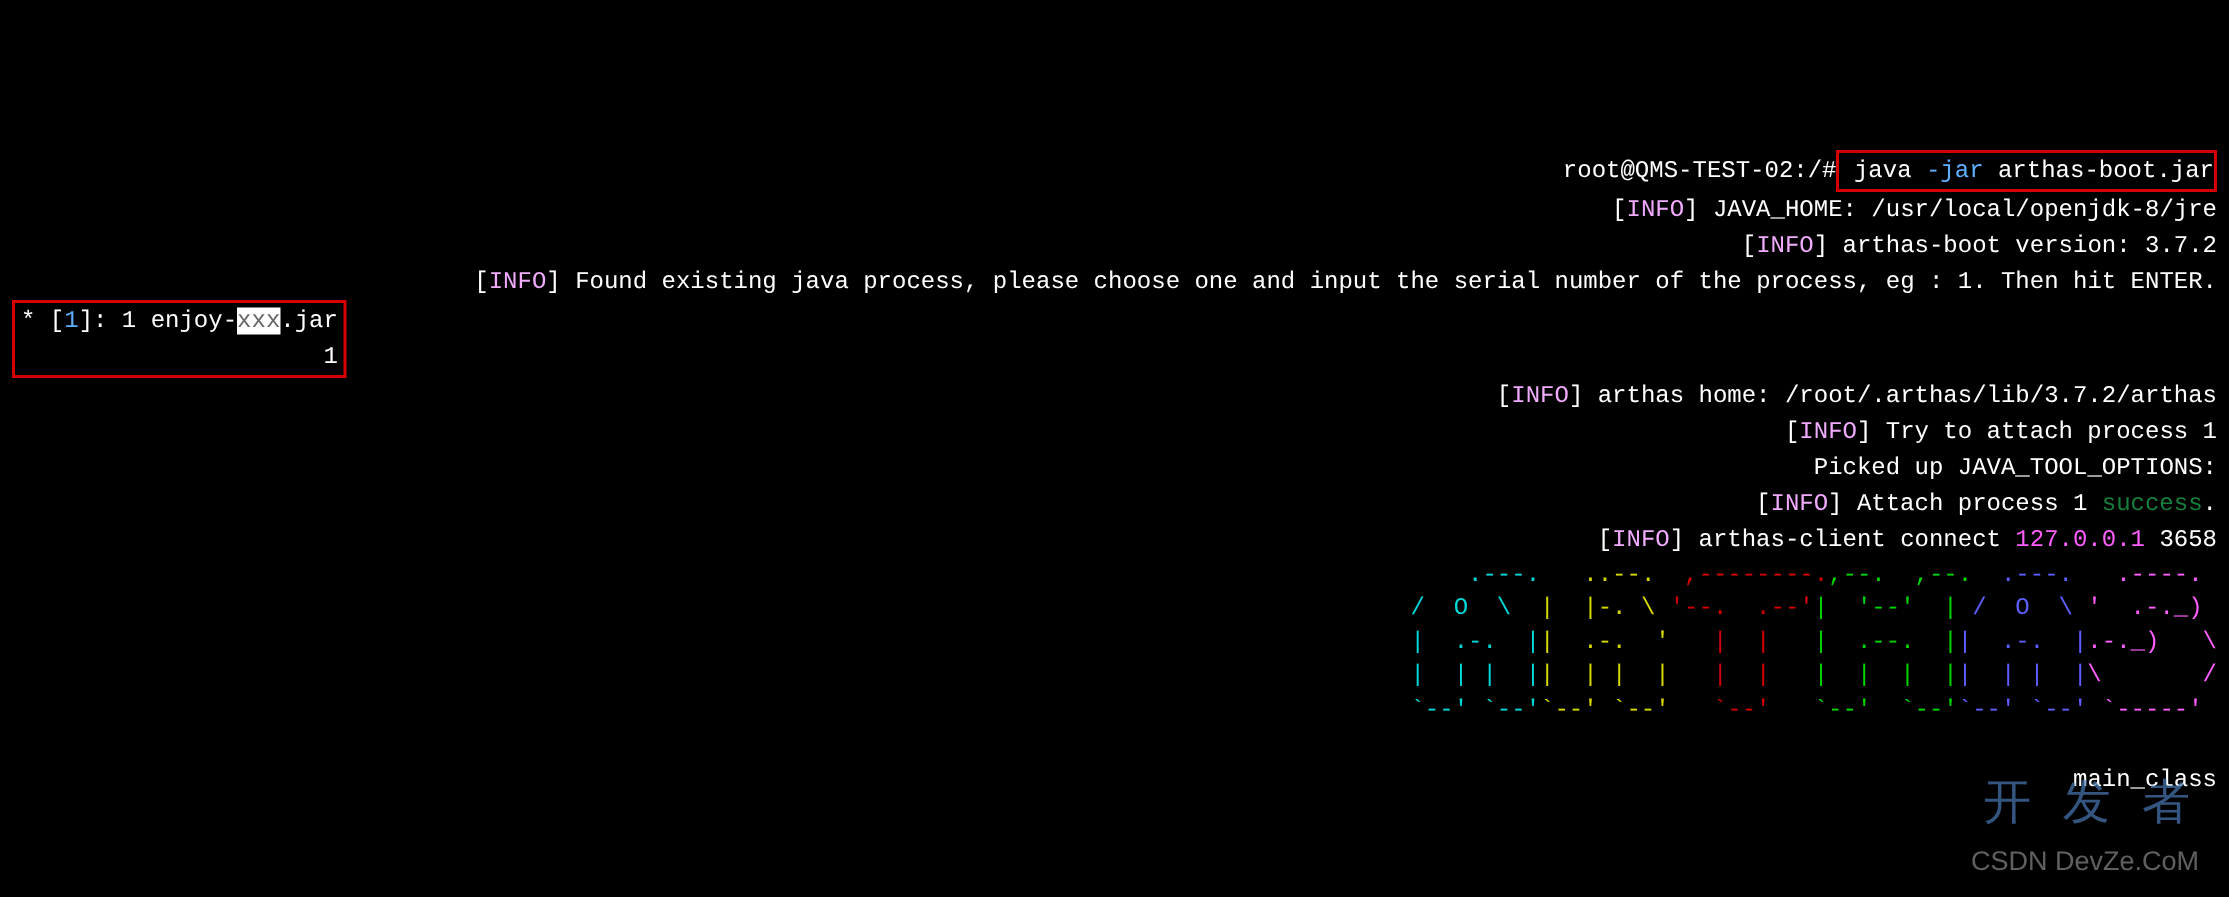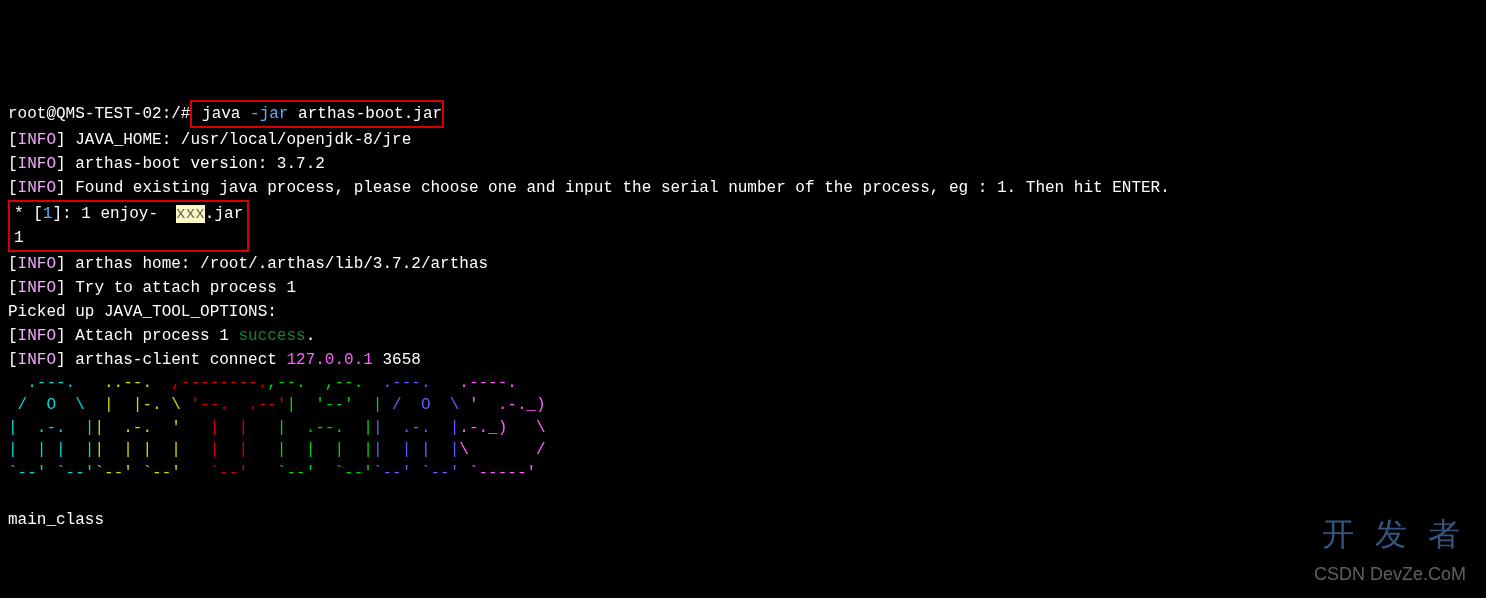--- a/index.html
+++ b/index.html
@@ -18,31 +18,31 @@
     }
     .cmd-flag { color: #5fafff; }
     .info-tag { color: #f0abfc; }
     .bracket { color: #fff; }
     .process-num { color: #5fafff; }
     .success { color: #15803d; }
     .ip { color: #ff5fff; margin-top: 32px; }
     .link { color: #fff; text-decoration: underline; }
     .red-box { border: 2px solid #d70000; display: inline-block; }
     .red-box-input { border: 2px solid #d70000; display: inline-block; padding: 0 4px; }
-    .redacted { background: #fef9c3; color: #666; margin-left: 18px; }
+    .redacted { background: #ffffff; color: #666; }
     .ascii-art { line-height: 1.4; }
     .c-cyan { color: #00d7d7; }
     .c-yellow { color: #d7d700; }
     .c-red { color: #d70000; }
     .c-green { color: #00d700; }
     .c-blue { color: #5f5fff; }
     .c-magenta { color: #ff5fff; }
     .watermark1 { position: absolute; right: 20px; bottom: 40px; color: #4a7ab5; font-family: sans-serif; font-size: 32px; opacity: 0.7; letter-spacing: 6px; }
     .watermark2 { position: absolute; right: 20px; bottom: 10px; color: #a0a0a0; font-family: sans-serif; font-size: 18px; opacity: 0.6; text-align: right; }
-    .line { display: block; }
+    .line { display: block; text-align: right; }
   </style>
 </head>
 <body>
 
 
 
 <div><span class="line"><span>root@QMS-TEST-02</span><span>:/#</span><span class="red-box"><span> java</span><span class="cmd-flag"> -jar</span><span> arthas-boot.jar</span></span></span><span class="line"><span class="bracket">[</span><span class="info-tag">INFO</span><span>] JAVA_HOME: /usr/local/openjdk-8/jre</span></span><span class="line"><span class="bracket">[</span><span class="info-tag">INFO</span><span>] arthas-boot version: 3.7.2</span></span><span class="line"><span class="bracket">[</span><span class="info-tag">INFO</span><span>] Found existing java process, please choose one and input the serial number of the process, eg : 1. Then hit ENTER.</span></span><span class="red-box-input"><span class="line"><span>* [</span><span class="process-num">1</span><span>]: 1 enjoy-</span><span class="redacted">xxx</span><span>.jar</span></span><span class="line"><span>1</span></span></span>
 <span class="line"><span class="bracket">[</span><span class="info-tag">INFO</span><span>] arthas home: /root/.arthas/lib/3.7.2/arthas</span></span><span class="line"><span class="bracket">[</span><span class="info-tag">INFO</span><span>] Try to attach process 1</span></span><span class="line">Picked up JAVA_TOOL_OPTIONS:</span><span class="line"><span class="bracket">[</span><span class="info-tag">INFO</span><span>] Attach process 1 </span><span class="success">success</span><span>.</span></span><span class="line"><span class="bracket">[</span><span class="info-tag">INFO</span><span>] arthas-client connect </span><span class="ip">127.0.0.1</span><span> 3658</span></span><div class="ascii-art"><span class="line"><span class="c-cyan">  .---. </span><span class="c-yellow">  ..--.  </span><span class="c-red">,--------.</span><span class="c-green">,--.  ,--.</span><span class="c-blue">  .---. </span><span class="c-magenta">  .----. </span></span><span class="line"><span class="c-cyan"> /  O  \ </span><span class="c-yellow"> |  |-. \ </span><span class="c-red">'--.  .--'</span><span class="c-green">|  '--'  |</span><span class="c-blue"> /  O  \ </span><span class="c-magenta">'  .-._) </span></span><span class="line"><span class="c-cyan">|  .-.  |</span><span class="c-yellow">|  .-.  '</span><span class="c-red">   |  |   </span><span class="c-green">|  .--.  |</span><span class="c-blue">|  .-.  |</span><span class="c-magenta">.-._)   \</span></span><span class="line"><span class="c-cyan">|  | |  |</span><span class="c-yellow">|  | |  |</span><span class="c-red">   |  |   </span><span class="c-green">|  |  |  |</span><span class="c-blue">|  | |  |</span><span class="c-magenta">\       /</span></span><span class="line"><span class="c-cyan">`--' `--'</span><span class="c-yellow">`--' `--'</span><span class="c-red">   `--'   </span><span class="c-green">`--'  `--'</span><span class="c-blue">`--' `--'</span><span class="c-magenta"> `-----' </span></span></div>
 <span class="line">main_class</span>
 </div>

